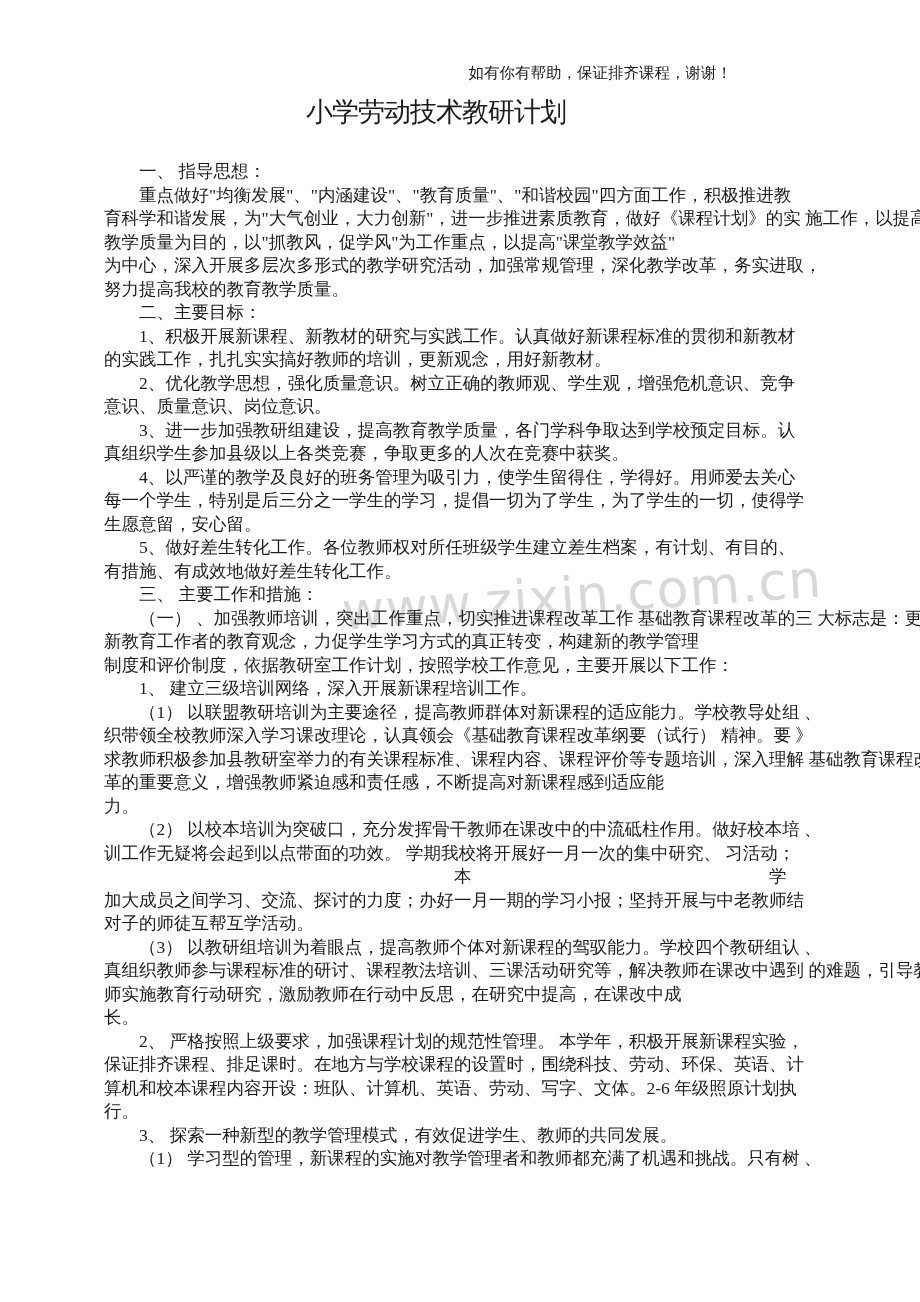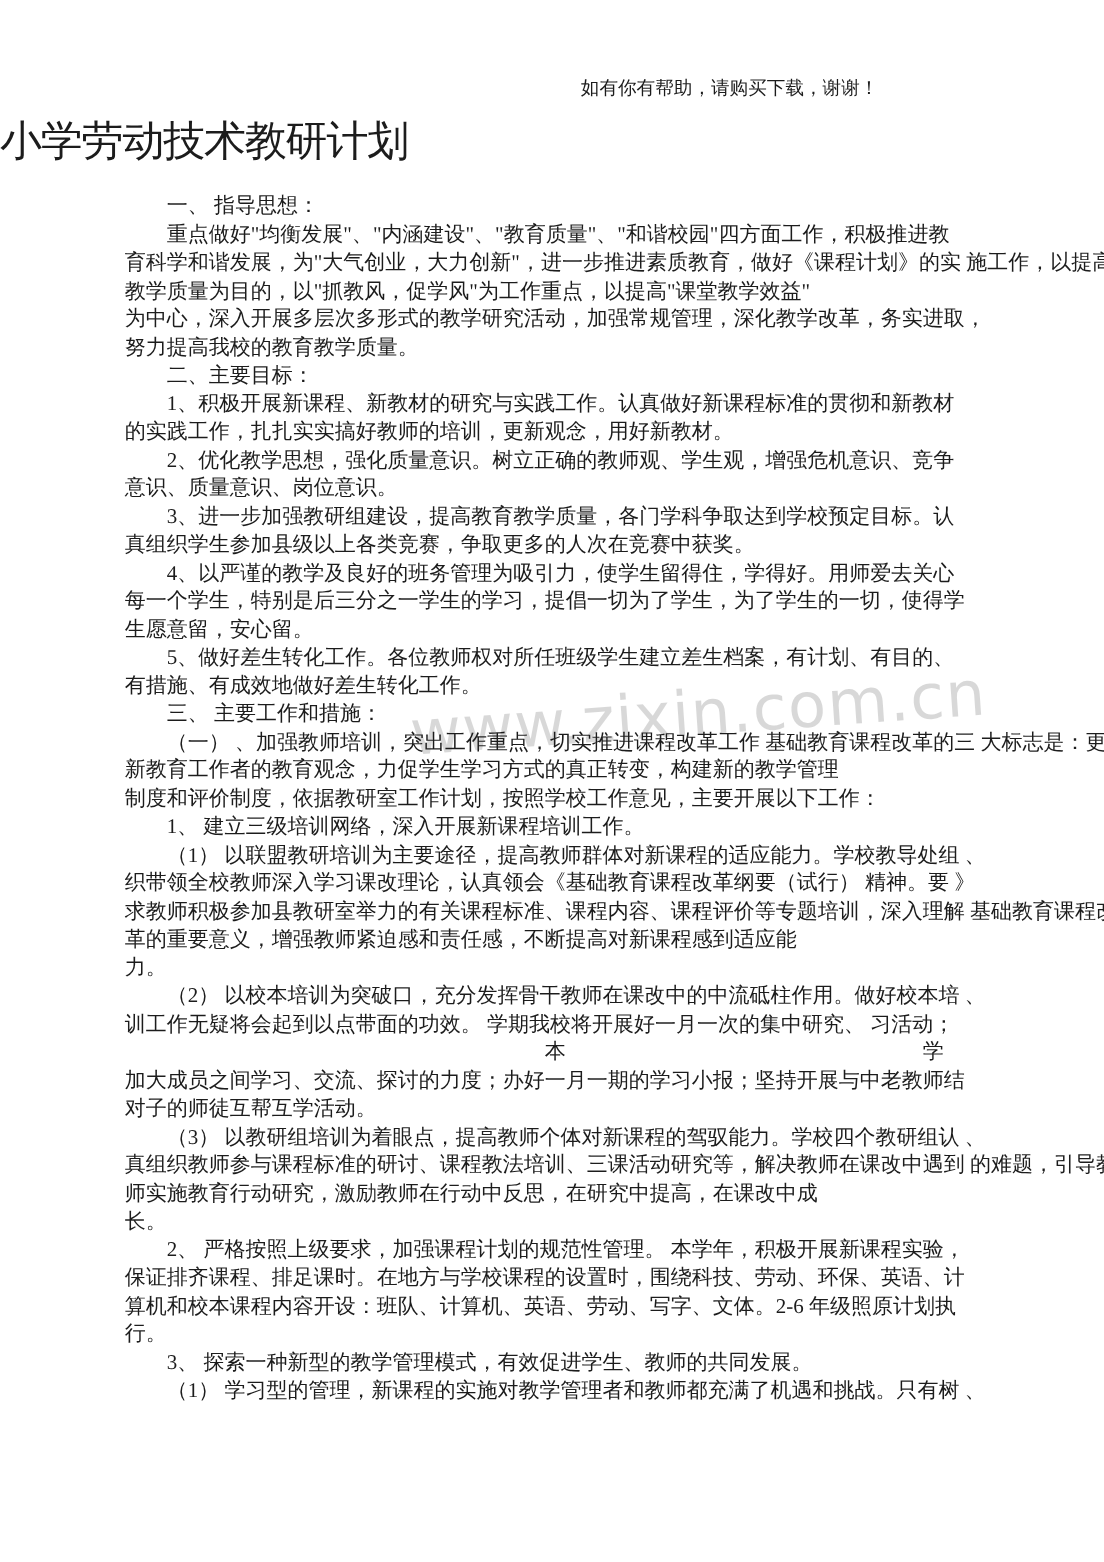--- a/index.html
+++ b/index.html
@@ -19,21 +19,22 @@
     font-size: 15.5px;
     z-index: 2;
     white-space: pre;
   }
   .doc-title {
     position: absolute;
     top: 94px;
     left: 0;
     width: 872px;
     margin: 0;
-    font-size: 35px;
+    text-align: center;
+    font-size: 27px;
     font-weight: 400;
     letter-spacing: -1px;
     z-index: 2;
   }
   .watermark {
     position: absolute;
     left: 342px;
     top: 582px;
     font-size: 52px;
     font-family: "DejaVu Sans", sans-serif;
@@ -62,21 +63,21 @@
     width: 920px;
     text-align: center;
     font-size: 16px;
     z-index: 2;
   }
 </style>
 </head>
 <body>
 
 <div class="page">
-  <div class="header-note">如有你有帮助，请购买下载，谢谢！</div>
+  <div class="header-note">如有你有帮助，保证排齐课程，谢谢！</div>
 
   <h1 class="doc-title">小学劳动技术教研计划</h1>
 
   <div class="watermark">www.zixin.com.cn</div>
 
   <div class="body-text"><div class="line">　　一、 指导思想：</div><div class="line">　　重点做好"均衡发展"、"内涵建设"、"教育质量"、"和谐校园"四方面工作，积极推进教</div><div class="line">育科学和谐发展，为"大气创业，大力创新"，进一步推进素质教育，做好《课程计划》的实 施工作，以提高</div><div class="line">教学质量为目的，以"抓教风，促学风"为工作重点，以提高"课堂教学效益"</div><div class="line">为中心，深入开展多层次多形式的教学研究活动，加强常规管理，深化教学改革，务实进取，</div><div class="line">努力提高我校的教育教学质量。</div><div class="line">　　二、主要目标：</div><div class="line">　　1、积极开展新课程、新教材的研究与实践工作。认真做好新课程标准的贯彻和新教材</div><div class="line">的实践工作，扎扎实实搞好教师的培训，更新观念，用好新教材。</div><div class="line">　　2、优化教学思想，强化质量意识。树立正确的教师观、学生观，增强危机意识、竞争</div><div class="line">意识、质量意识、岗位意识。</div><div class="line">　　3、进一步加强教研组建设，提高教育教学质量，各门学科争取达到学校预定目标。认</div><div class="line">真组织学生参加县级以上各类竞赛，争取更多的人次在竞赛中获奖。</div><div class="line">　　4、以严谨的教学及良好的班务管理为吸引力，使学生留得住，学得好。用师爱去关心</div><div class="line">每一个学生，特别是后三分之一学生的学习，提倡一切为了学生，为了学生的一切，使得学</div><div class="line">生愿意留，安心留。</div><div class="line">　　5、做好差生转化工作。各位教师权对所任班级学生建立差生档案，有计划、有目的、</div><div class="line">有措施、有成效地做好差生转化工作。</div><div class="line">　　三、 主要工作和措施：</div><div class="line">　　（一） 、加强教师培训，突出工作重点，切实推进课程改革工作 基础教育课程改革的三 大标志是：更</div><div class="line">新教育工作者的教育观念，力促学生学习方式的真正转变，构建新的教学管理</div><div class="line">制度和评价制度，依据教研室工作计划，按照学校工作意见，主要开展以下工作：</div><div class="line">　　1、 建立三级培训网络，深入开展新课程培训工作。</div><div class="line">　　（1） 以联盟教研培训为主要途径，提高教师群体对新课程的适应能力。学校教导处组 、</div><div class="line">织带领全校教师深入学习课改理论，认真领会《基础教育课程改革纲要（试行） 精神。要 》</div><div class="line">求教师积极参加县教研室举力的有关课程标准、课程内容、课程评价等专题培训，深入理解 基础教育课程改</div><div class="line">革的重要意义，增强教师紧迫感和责任感，不断提高对新课程感到适应能</div><div class="line">力。</div><div class="line">　　（2） 以校本培训为突破口，充分发挥骨干教师在课改中的中流砥柱作用。做好校本培 、</div><div class="line">训工作无疑将会起到以点带面的功效。 学期我校将开展好一月一次的集中研究、 习活动；</div><div class="line">　　　　　　　　　　　　　　　　　　　　本　　　　　　　　　　　　　　　　　学</div><div class="line">加大成员之间学习、交流、探讨的力度；办好一月一期的学习小报；坚持开展与中老教师结</div><div class="line">对子的师徒互帮互学活动。</div><div class="line">　　（3） 以教研组培训为着眼点，提高教师个体对新课程的驾驭能力。学校四个教研组认 、</div><div class="line">真组织教师参与课程标准的研讨、课程教法培训、三课活动研究等，解决教师在课改中遇到 的难题，引导教</div><div class="line">师实施教育行动研究，激励教师在行动中反思，在研究中提高，在课改中成</div><div class="line">长。</div><div class="line">　　2、 严格按照上级要求，加强课程计划的规范性管理。 本学年，积极开展新课程实验，</div><div class="line">保证排齐课程、排足课时。在地方与学校课程的设置时，围绕科技、劳动、环保、英语、计</div><div class="line">算机和校本课程内容开设：班队、计算机、英语、劳动、写字、文体。2-6 年级照原计划执</div><div class="line">行。</div><div class="line">　　3、 探索一种新型的教学管理模式，有效促进学生、教师的共同发展。</div><div class="line">　　（1） 学习型的管理，新课程的实施对教学管理者和教师都充满了机遇和挑战。只有树 、</div></div>
 
 </div>
 
 </body></html>

